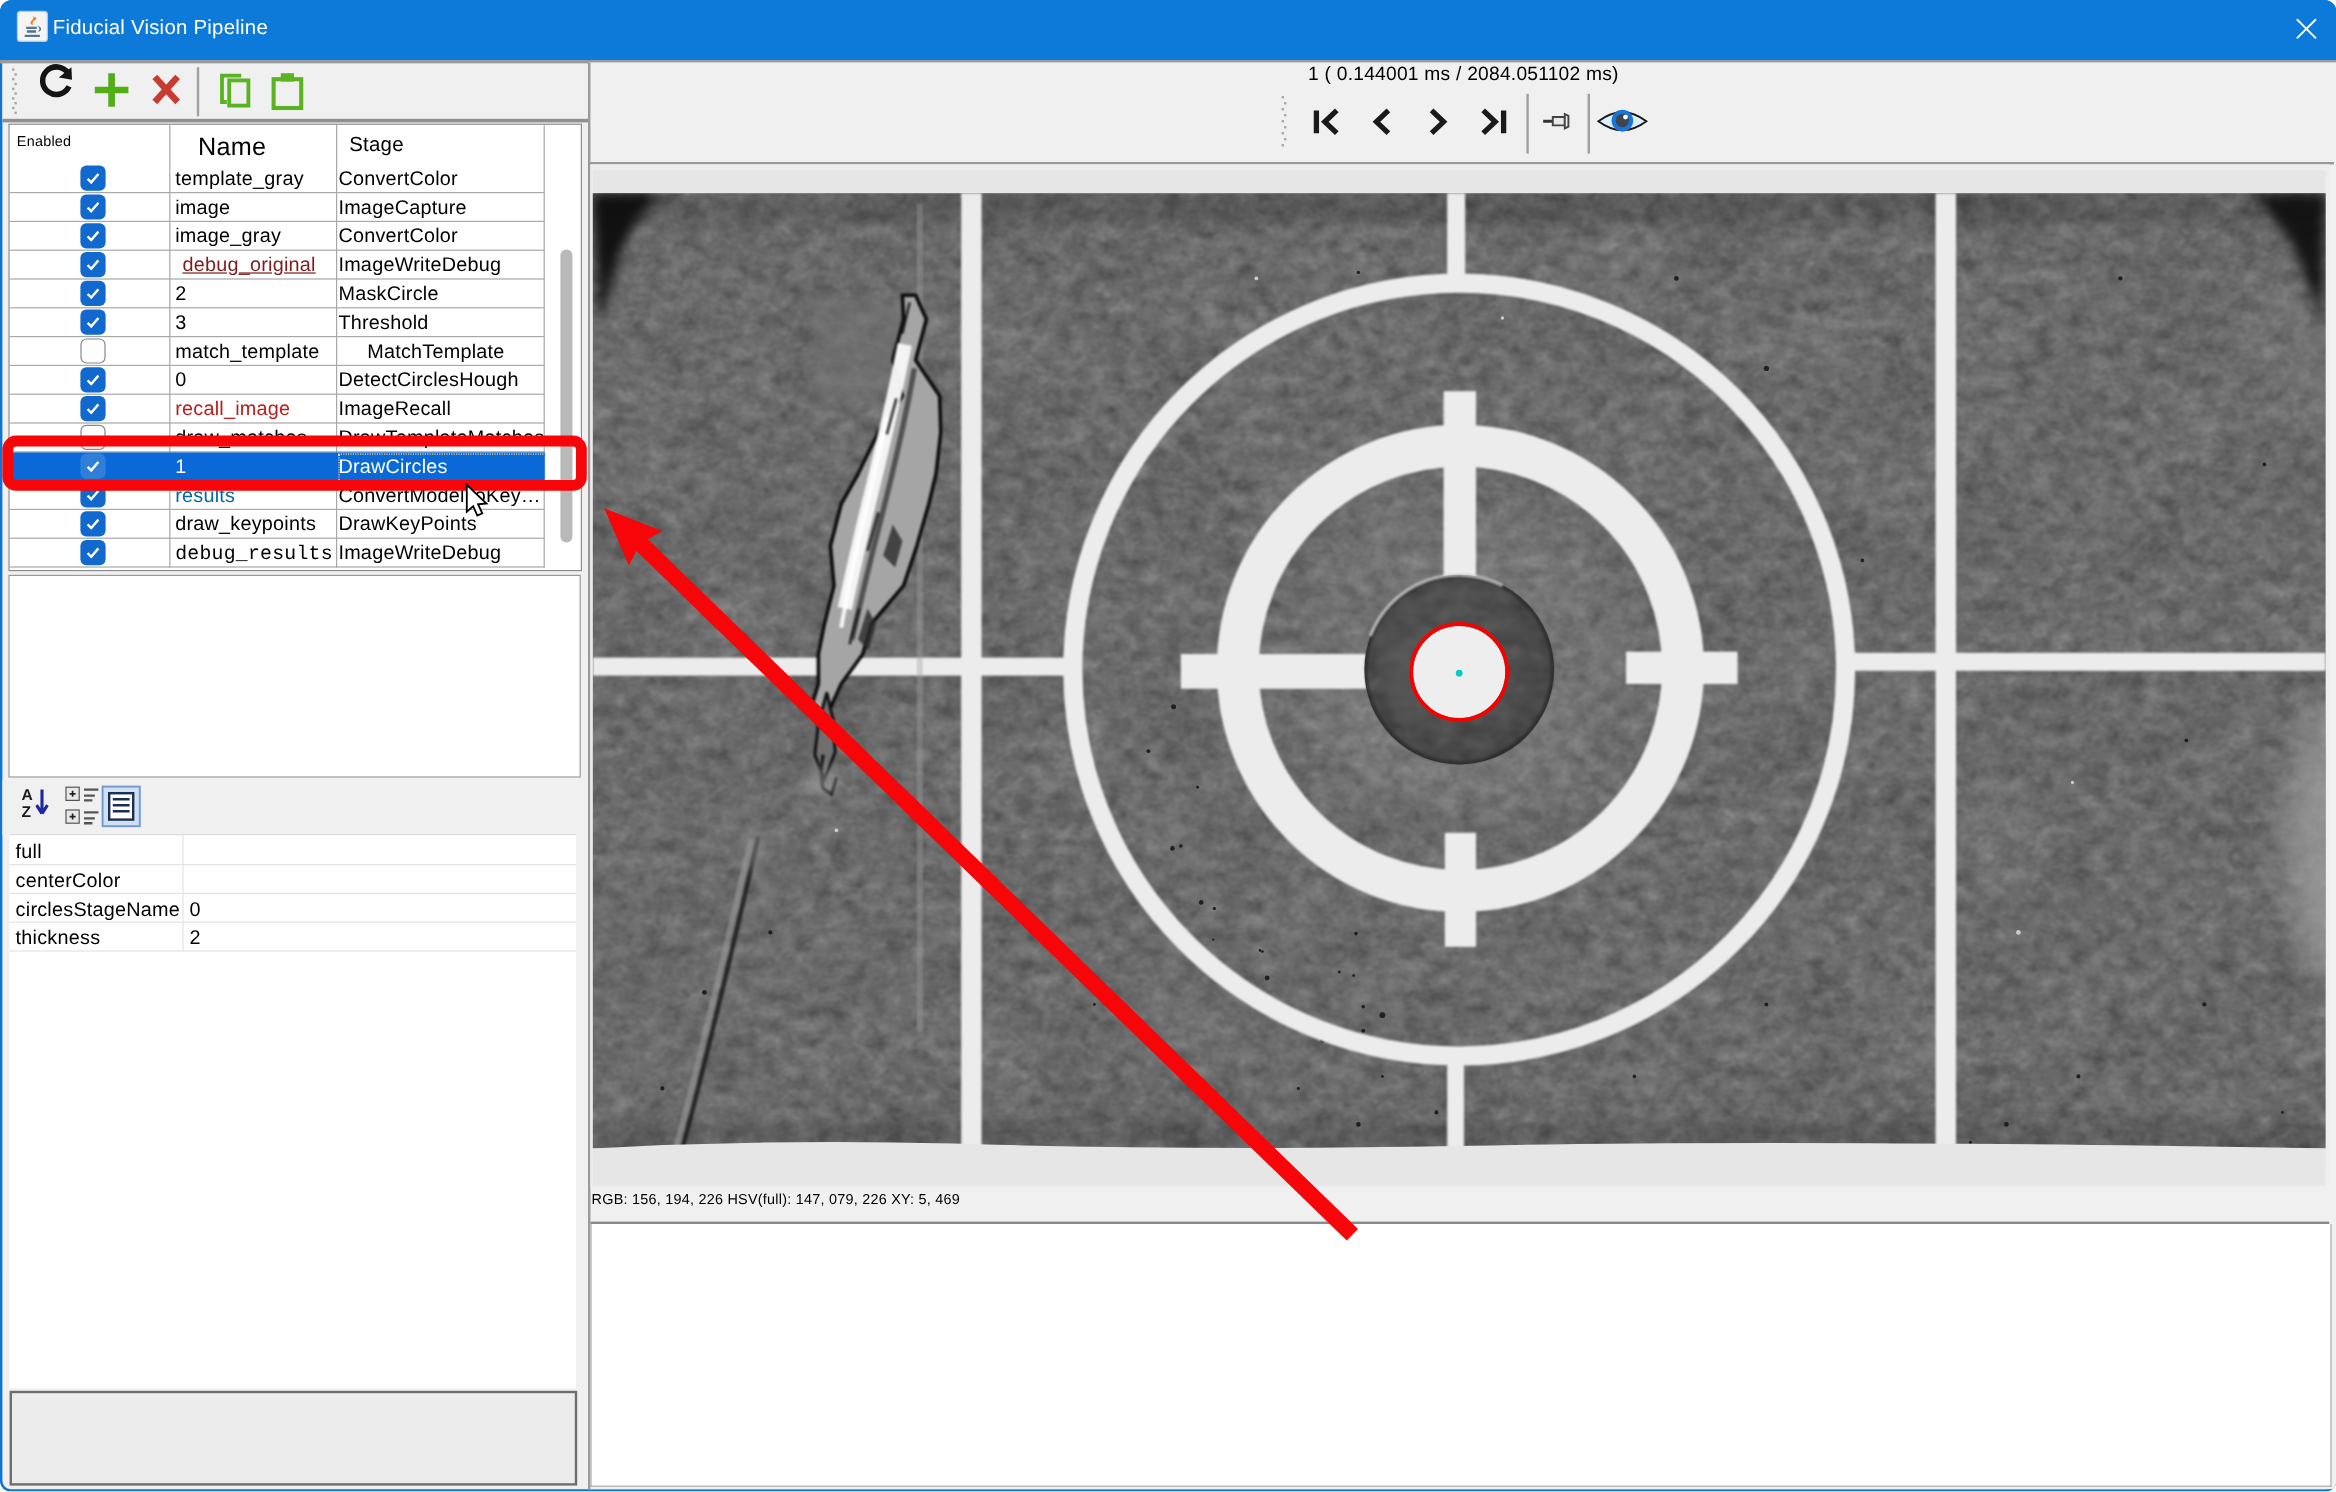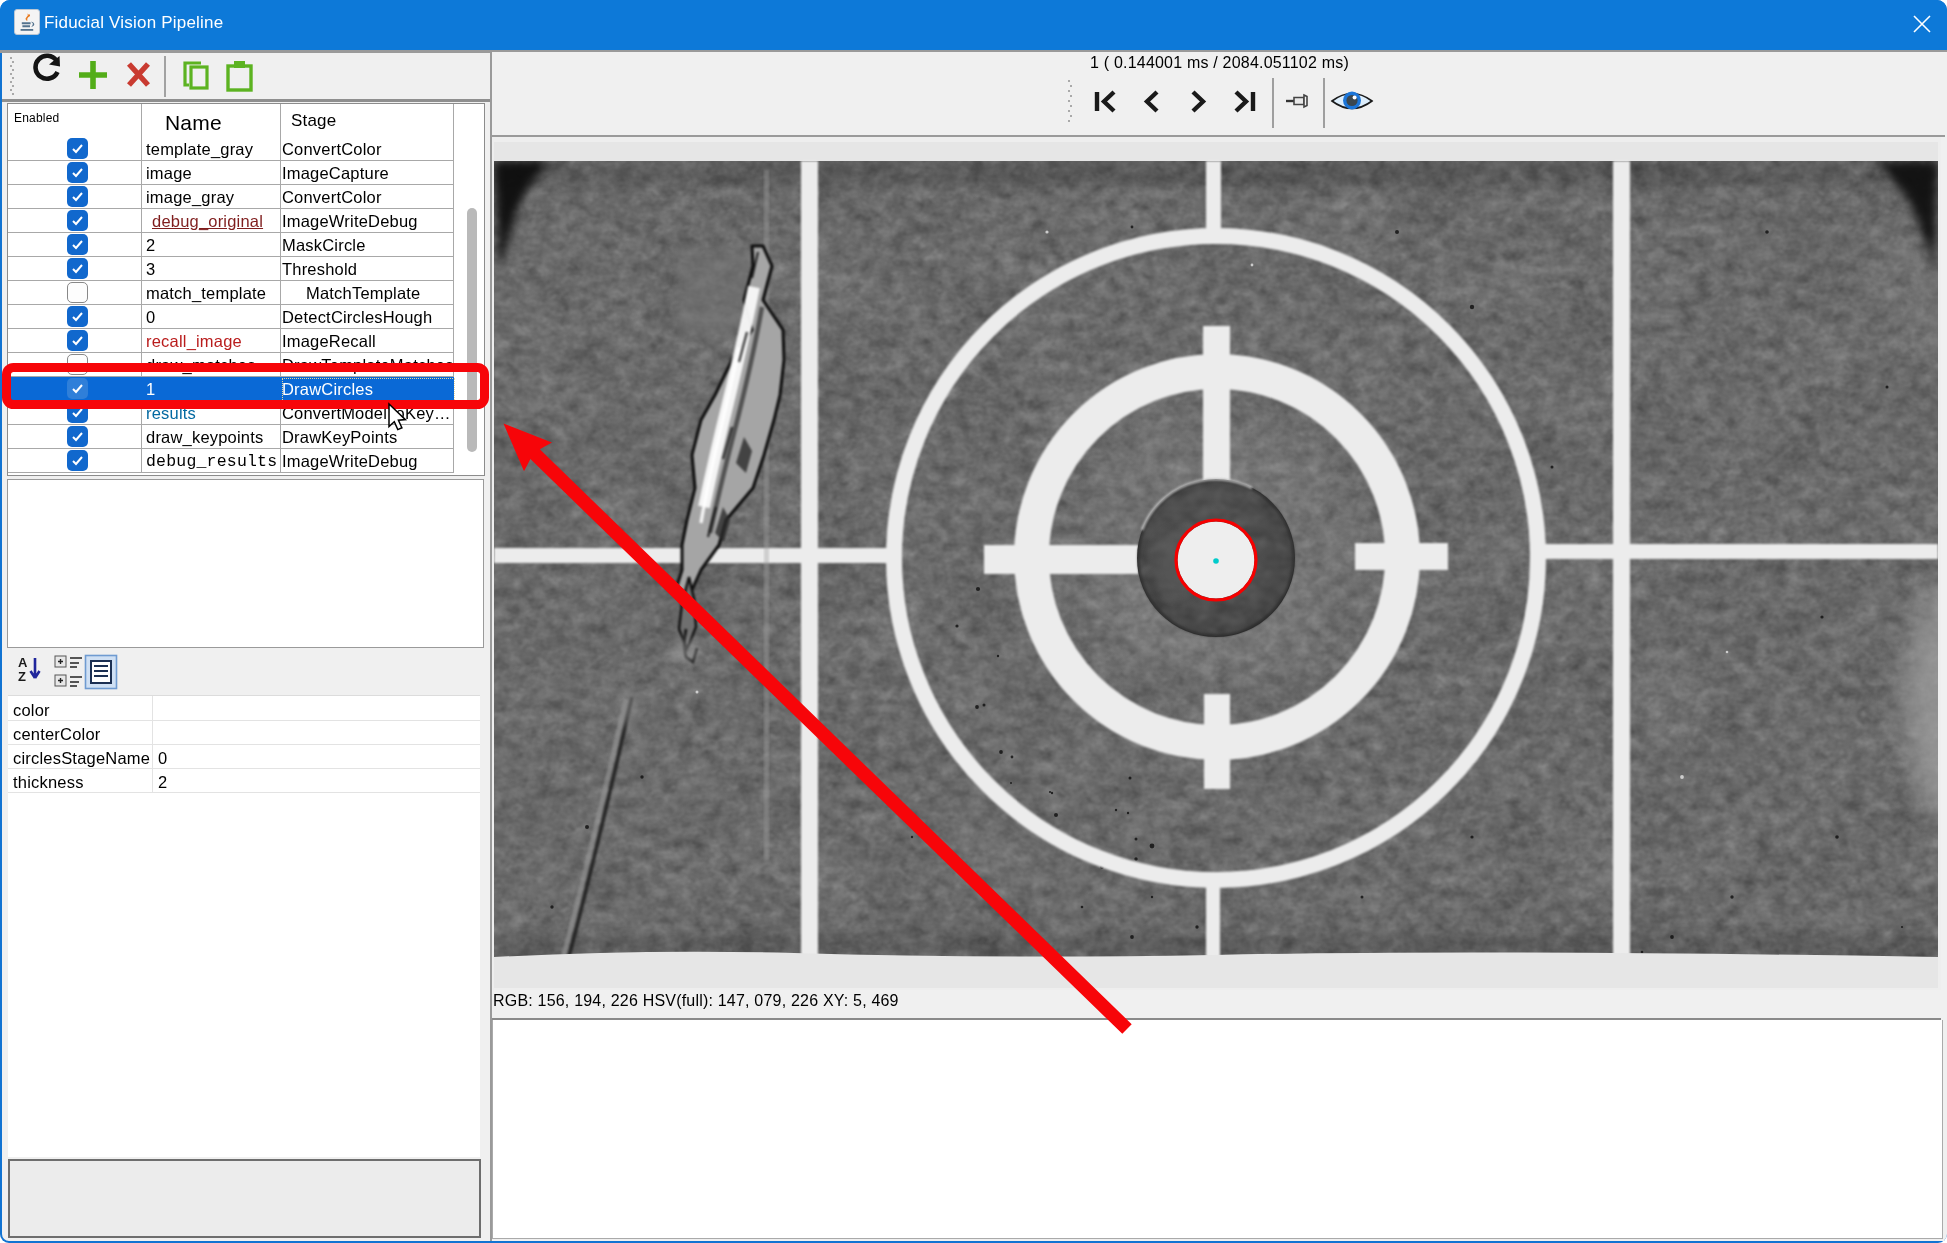--- a/index.html
+++ b/index.html
@@ -28,21 +28,21 @@
   
   #proptb{left:2px;top:650px;width:487px;height:46px;background:#f0f0f0;}
   #propgrid{left:8px;top:695px;width:472px;height:461px;background:#fff;border-top:1px solid #dcdcdc;}
   .prow{position:absolute;left:0;width:472px;height:1px;background:#e3e3e3;}
   #descbox{left:8px;top:1159px;width:469px;height:75px;background:#ececec;border:2px solid #6e6e6e;}
   
   #rpanel{left:490px;top:52px;width:1455px;height:1189px;background:#f0f0f0;border-left:2px solid #9a9a9a;}
   #rhdr{left:0px;top:2px;width:1455px;height:22px;text-align:center;font-size:16px;letter-spacing:0.2px;color:#000;}
   #rtbline{left:490px;top:135px;width:1455px;height:2px;background:#9a9a9a;}
   #imgarea{left:492px;top:137px;width:1449px;height:853px;background:#eeeeee;overflow:hidden;}
-  #rgbline{left:493px;top:992px;width:900px;height:20px;font-size:16px;letter-spacing:0.2px;color:#000;}
+  #rgbline{left:493px;top:992px;width:900px;height:20px;font-size:12px;letter-spacing:0.2px;color:#000;}
   #botline{left:492px;top:1018px;width:1449px;height:2px;background:#8a8a8a;}
   #botpanel{left:492px;top:1020px;width:1449px;height:218px;background:#fff;border:1px solid #aaa;border-top:none;}
   svg{display:block;}
 </style>
 </head>
 <body>
 <div id="win">
   <div class="abs" id="titlebar"></div>
   <div class="abs" id="title">Fiducial Vision Pipeline</div>
 
@@ -243,21 +243,21 @@
 
       <rect x="83.5" y="5.5" width="31" height="33" fill="#cfe0f4" stroke="#6f9bd1" stroke-width="1.6"></rect>
       <rect x="89" y="11" width="20" height="22" fill="#fff" stroke="#1b2f52" stroke-width="2"></rect>
       <g stroke="#1b2f52" stroke-width="2">
         <path d="M92 16 h14 M92 21 h14 M92 26 h14"></path>
       </g>
     </svg>
   </div>
 
   <div class="abs" id="propgrid">
-    <div class="cell" style="left:5px;top:5px;">color</div>
+    <div class="cell" style="left:5px;top:5px;">full</div>
     <div class="cell" style="left:5px;top:29px;">centerColor</div>
     <div class="cell" style="left:5px;top:53px;">circlesStageName</div>
     <div class="cell" style="left:150px;top:53px;">0</div>
     <div class="cell" style="left:5px;top:77px;">thickness</div>
     <div class="cell" style="left:150px;top:77px;">2</div>
     <div class="prow" style="top:24px;"></div>
     <div class="prow" style="top:48px;"></div>
     <div class="prow" style="top:72px;"></div>
     <div class="prow" style="top:96px;"></div>
     <div class="colline" style="left:144px;height:97px;background:#e3e3e3;"></div>

